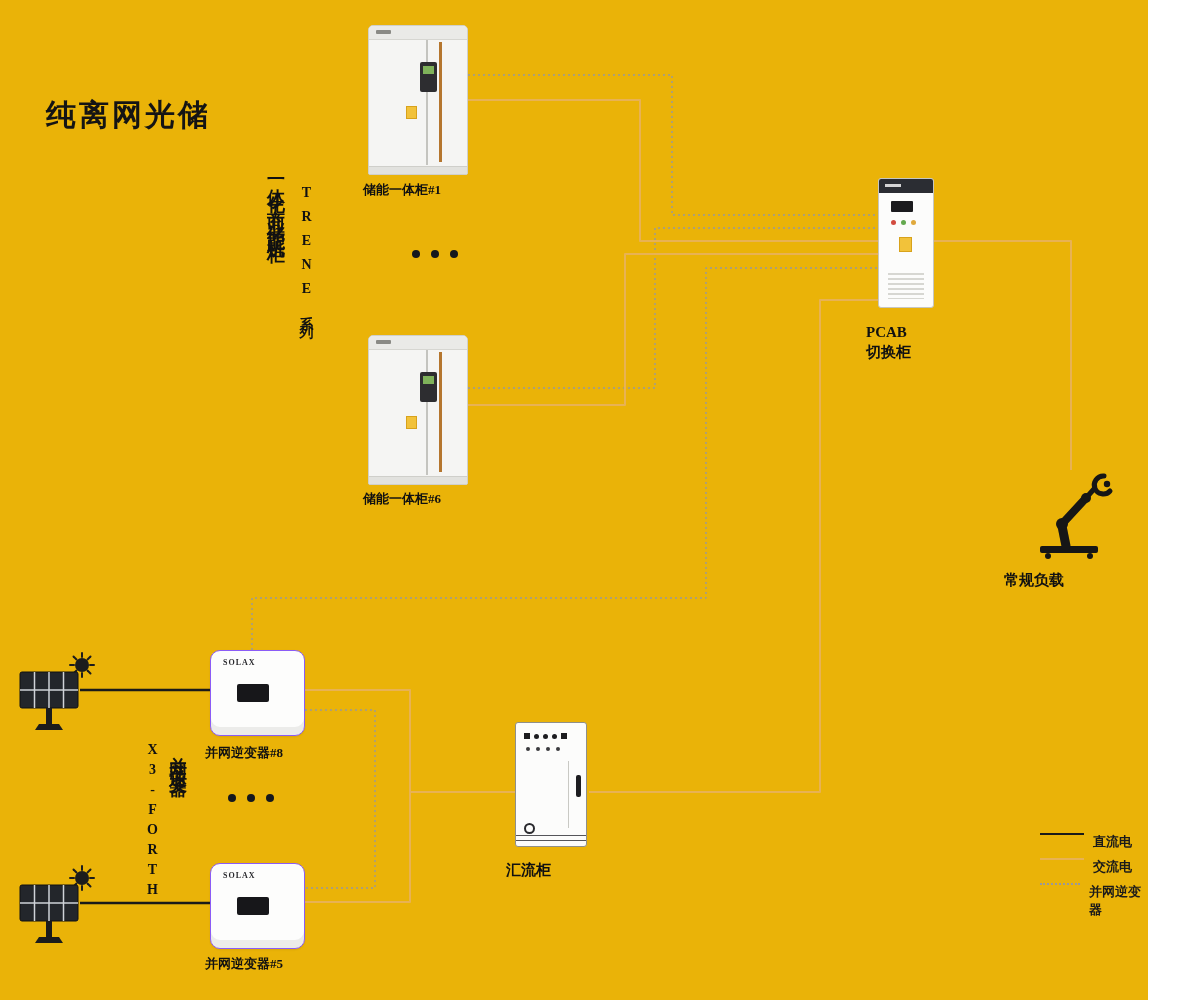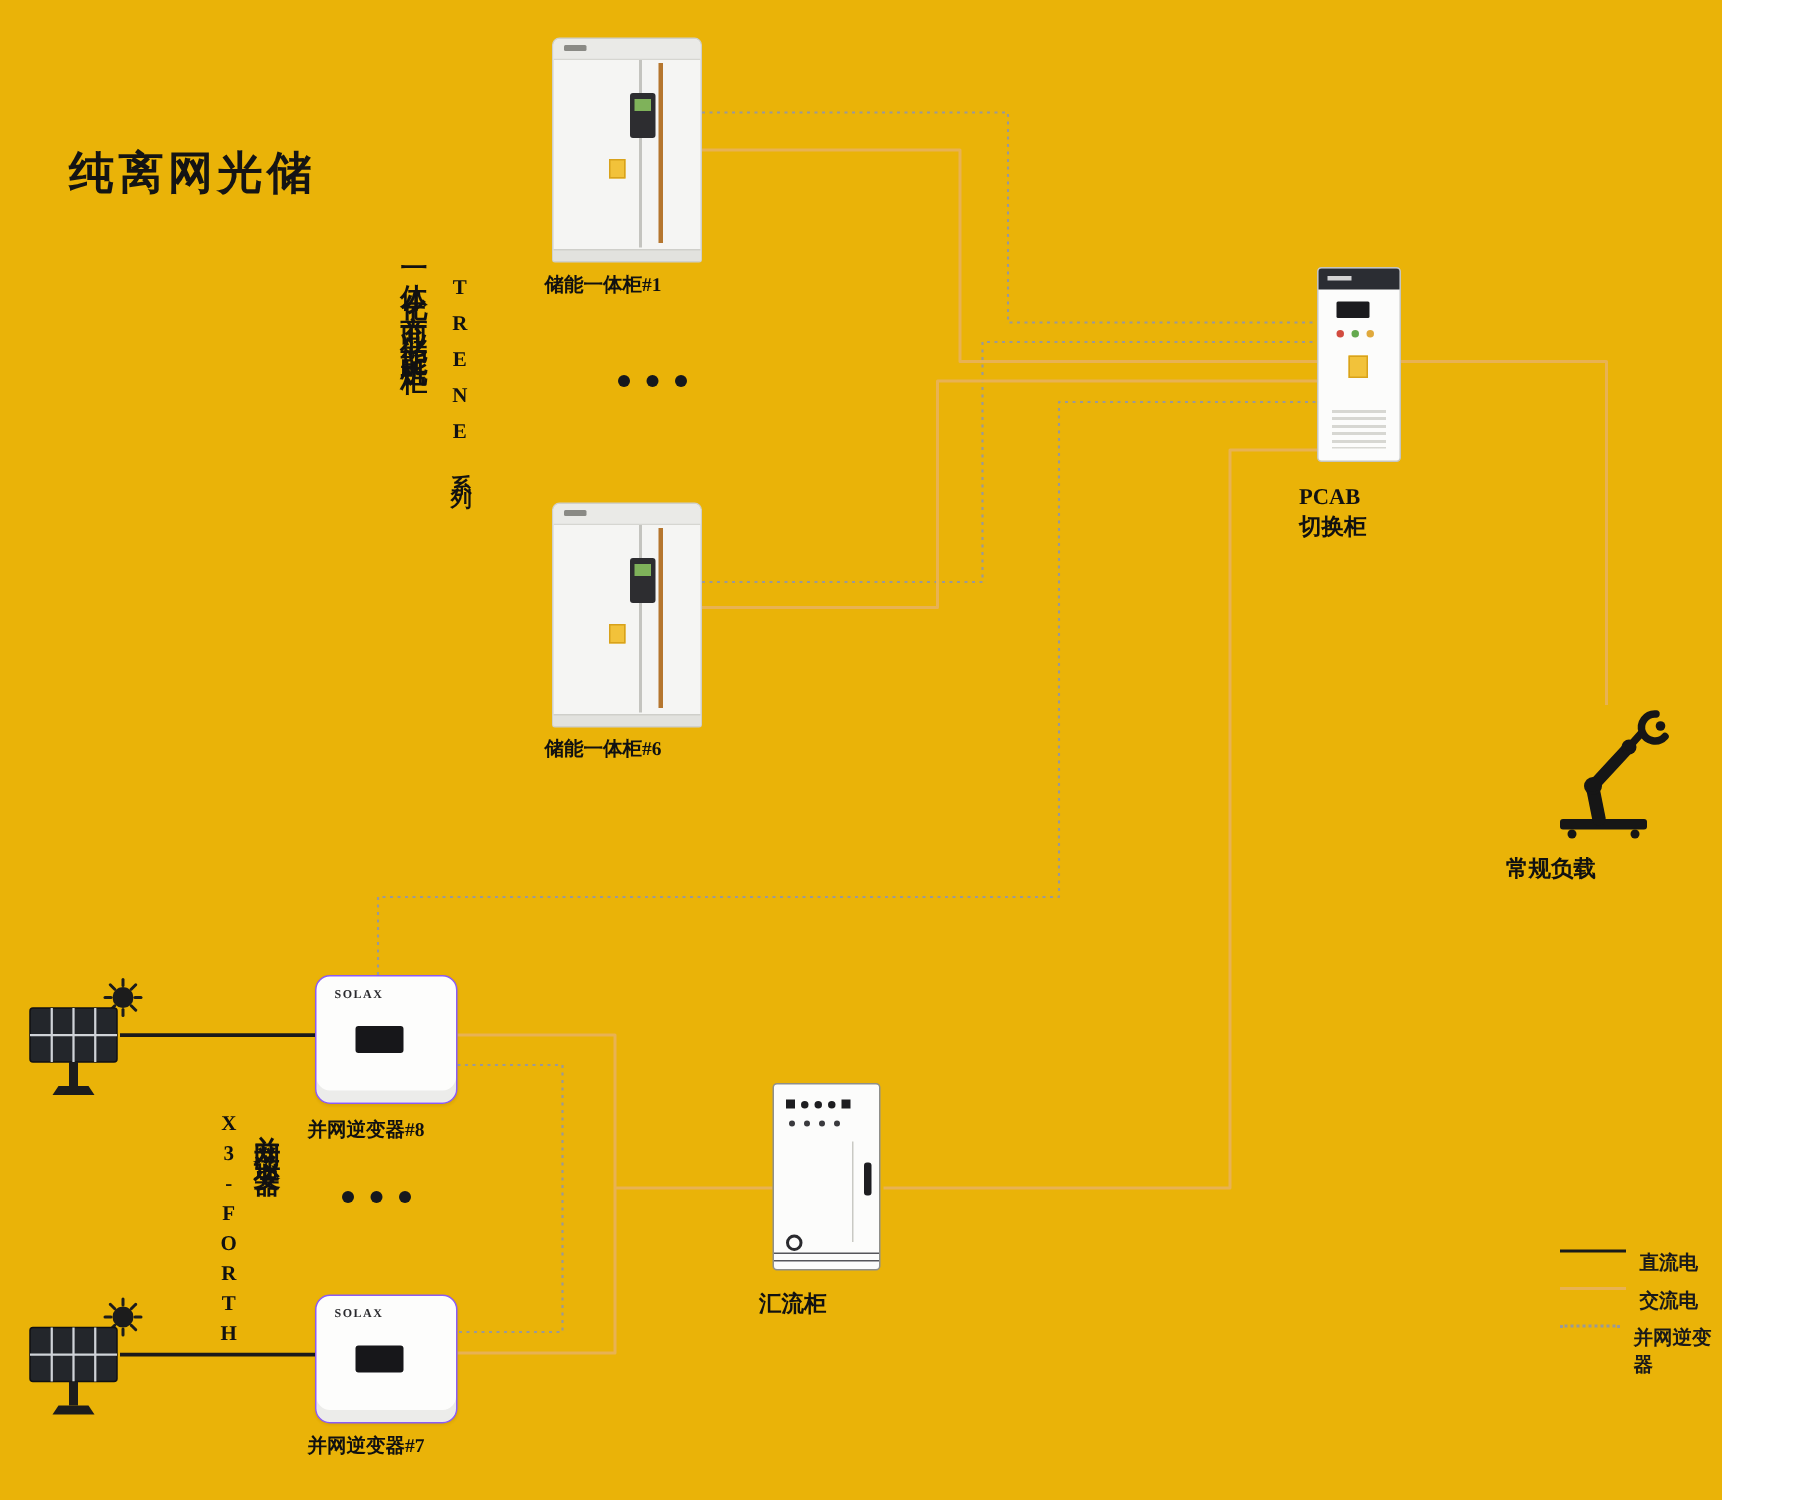--- a/index.html
+++ b/index.html
@@ -224,21 +224,21 @@
       <line x1="4" y1="40" x2="62" y2="40"></line>
     </g>
     <rect x="30" y="58" width="6" height="16" fill="#1c1c1c"></rect>
     <path d="M19 80 h28 l-4 -6 h-20 z" fill="#1c1c1c"></path>
   </svg>
 
   <div class="inverter" style="left:210px;top:863px">
     <span class="brand">SOLAX</span>
     <div class="screen"></div>
   </div>
-  <div class="node-label" style="left:205px;top:955px;width:105px">并网逆变器#7</div>
+  <div class="node-label" style="left:205px;top:955px;width:105px">并网逆变器#5</div>
 
   <div class="combiner">
     <div class="row1">
         <i class="sq"></i>
         <i class="ci"></i>
         <i class="ci"></i>
         <i class="ci"></i>
         <i class="sq"></i>
       </div>
     <div class="row2">

